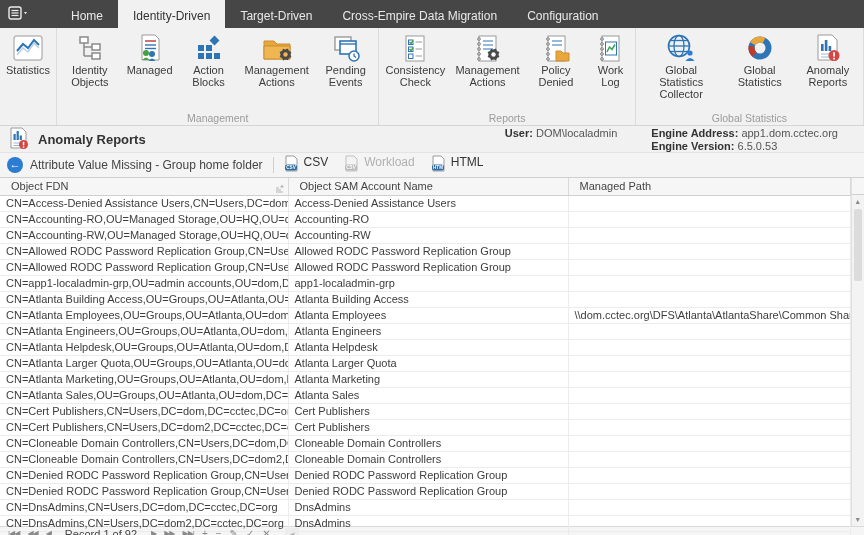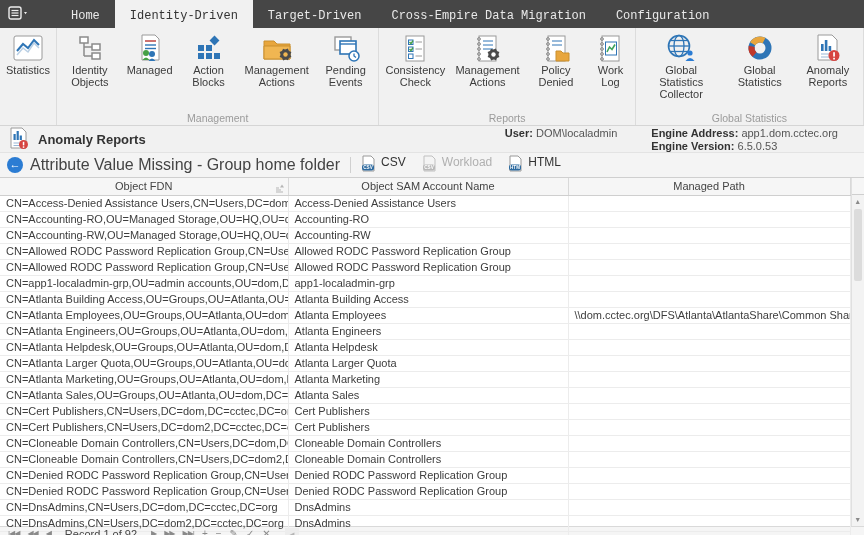--- a/index.html
+++ b/index.html
@@ -2,21 +2,21 @@
 <html style="--dark-bar: #464646; --status-bar: #414141; --accent-blue: #2b7cd3; --icon-blue: #2e75b6; --badge-blue: #2d6a9f; --folder-yellow: #e8a63d; --check-green: #46a046; --alert-red: #d64541;"><head>
 <meta charset="utf-8">
 <style>
   * { box-sizing: border-box; margin:0; padding:0; }
   html,body { width:864px; height:535px; overflow:hidden; }
   body { font-family:"Liberation Sans", sans-serif; font-size:11px; background:#fff; color:#3d3d3d; }
 
   
   .tabbar { height:28px; background:var(--dark-bar,#464646); display:flex; align-items:stretch; }
   .appmenu { width:38px; display:flex; align-items:center; justify-content:center; cursor:default; }
-  .tab { padding:16px 15px; display:flex; align-items:center; color:#e9e9e9; font-size:12px; cursor:default;font-family:Liberation Mono, monospace; }
+  .tab { padding:16px 15px; display:flex; align-items:center; color:#e9e9e9; font-size:12px; cursor:default; }
   .tab.selected { background:#f1f1f1; color:#333; }
 
   
   .ribbon { height:98px; background:#f1f1f1; border-bottom:1px solid #d5d5d5; display:flex; }
   .rgroup { display:flex; flex-direction:column; border-right:1px solid #dcdcdc; padding:0 1px; }
   .rbuttons { flex:1; display:flex; align-items:flex-start; padding-top:3px; }
   .rbtn { display:flex; flex-direction:column; align-items:center; padding:1px 5px; cursor:default; }
   .ricon { height:32px; display:flex; align-items:center; justify-content:center; }
   .rlabel { font-size:11px; line-height:12px; color:#3c3c3c; text-align:center; max-width:68px; }
   .rlabel.w90 { max-width:92px; }
@@ -27,30 +27,30 @@
   .title-text { font-size:13px; font-weight:bold; color:#333; margin-left:7px; }
   .info { margin-left:auto; display:flex; gap:34px; padding-right:26px; align-items:flex-start; padding-top:2px; }
   .pair { white-space:nowrap; }
   .pair b { color:#333; } .pair span { color:#555; }
   .enginecol div { line-height:13px; }
 
   
   .toolbar { height:25px; background:#f4f4f4; border-bottom:1px solid #cfcfcf; display:flex; align-items:center; padding-left:7px; }
   .back-btn { display:flex; align-items:center; gap:7px; cursor:default; }
   .back-circle { width:16px; height:16px; border-radius:50%; background:var(--accent-blue,#2b7cd3); color:#fff; font-size:11px; line-height:15px; text-align:center; }
-  .back-label { font-size:16px; color:#444; }
+  .back-label { font-size:12px; color:#444; }
   .vsep { width:1px; height:16px; background:#d0d0d0; margin:0 10px; }
   .tool-btn { display:flex; align-items:flex-start; gap:5px; margin-right:16px; font-size:12px; color:#333; cursor:default; }
   .tool-btn.disabled { color:#b0b0b0; }
 
   
   .table-wrap { height:348px; display:flex; background:#fff; }
   table { border-collapse:collapse; table-layout:fixed; width:850px; }
   th { height:17px; background:#f6f6f6; border-bottom:1px solid #cfcfcf; border-right:1px solid #d9d9d9;
-       font-weight:normal; color:#444; text-align:center; padding:0 20px; white-space:nowrap; overflow:hidden; position:relative; }
+       font-weight:normal; color:#444; text-align:left; padding:0 11px; white-space:nowrap; overflow:hidden; position:relative; }
   td { height:15px; line-height:15px; border-bottom:1px solid #ececec; border-right:1px solid #ececec;
        padding:0 6px; white-space:nowrap; overflow:hidden; color:#3d3d3d; }
   .sort-ind { position:absolute; right:4px; top:5px; }
   .vscroll { width:14px; border-left:1px solid #e0e0e0; background:#f3f3f3; display:flex; flex-direction:column; }
   .vs-header { height:17px; background:#f6f6f6; border-bottom:1px solid #cfcfcf; }
   .vs-btn { height:13px; text-align:center; color:#8a8a8a; font-size:7px; line-height:13px; cursor:default; }
   .vs-thumb { height:72px; margin:1px 2px; background:#dcdcdc; border-radius:2px; cursor:default; }
   .vs-track { flex:1; }
 
   

